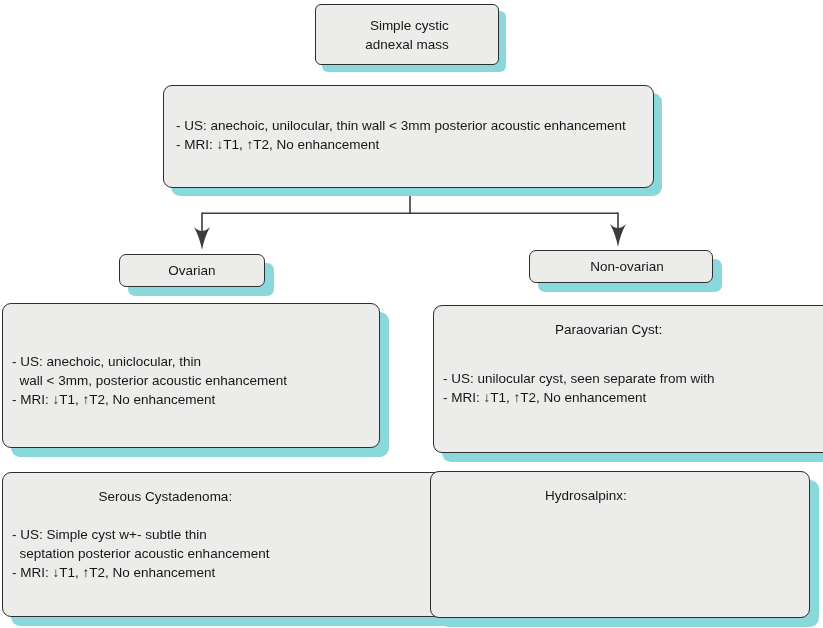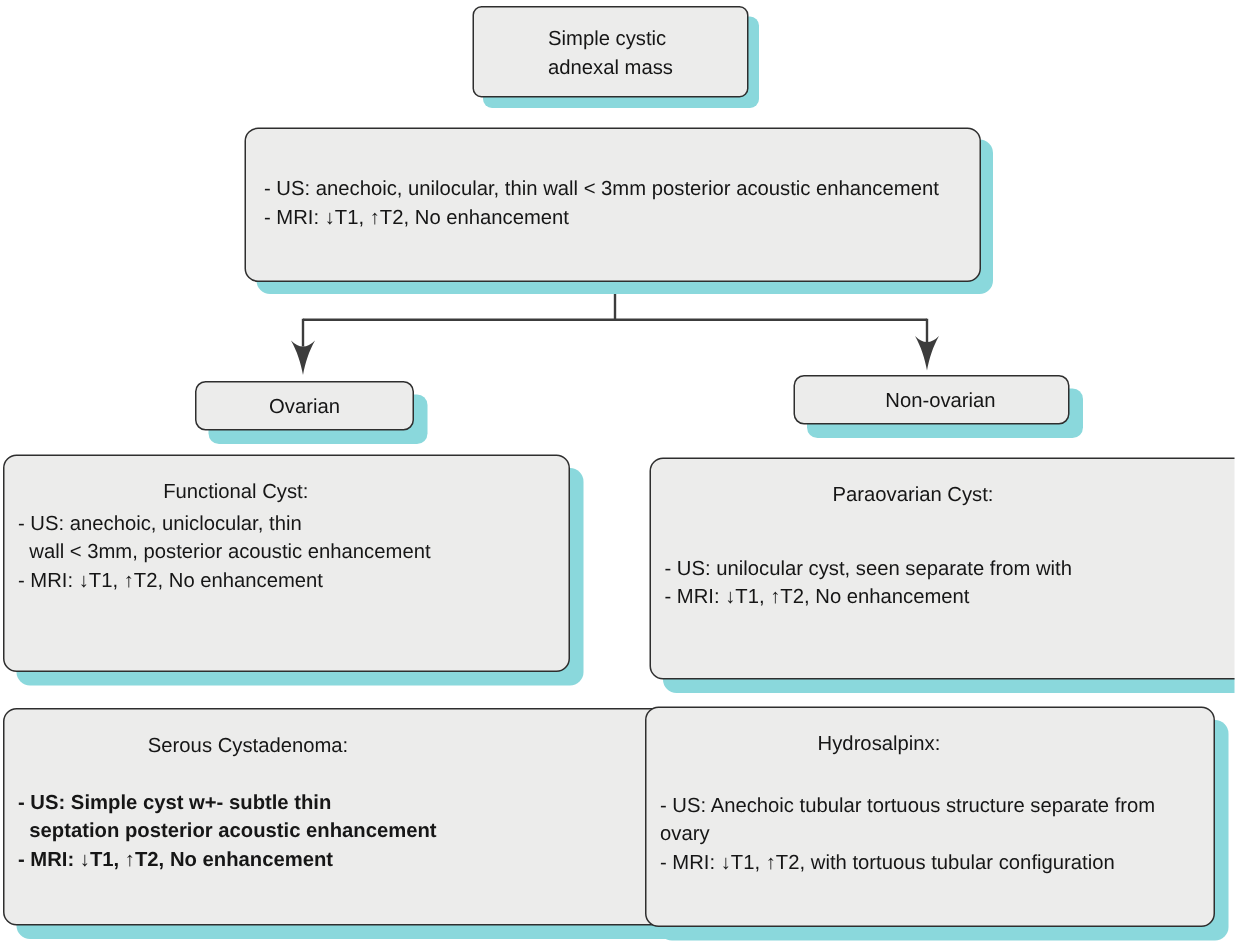--- a/index.html
+++ b/index.html
@@ -19,36 +19,36 @@
     background: var(--box-fill, #ececeb);
     border: 1.6px solid var(--box-border, #2e2e2e);
     box-sizing: border-box;
     color: var(--text, #161616);
     font-size: 13.5px;
     line-height: 19px;
     box-shadow: 8px 8px 0 0 var(--shadow, #8ad8dc);
   }
   .node-center {
     display: flex; align-items: center; justify-content: center;
-    text-align: left;
+    text-align: right;
     white-space: pre-line;
   }
   #node-root {
     left: 315px; top: 4px; width: 184px; height: 61px;
     border-radius: 6px;
     box-shadow: 7px 7px 0 0 var(--shadow, #8ad8dc);
   }
   #node-criteria {
     left: 163px; top: 85px; width: 491px; height: 103px;
     border-radius: 9px;
     padding: 30px 26px 0 12px;
     white-space: pre-wrap;
   }
   #node-ovarian {
-    left: 130px; top: 254px; width: 146px; height: 33px;
+    left: 119px; top: 254px; width: 146px; height: 33px;
     border-radius: 7px;
     box-shadow: 9px 9px 0 0 var(--shadow, #8ad8dc);
   }
   #node-nonovarian {
     left: 529px; top: 250px; width: 184px; height: 33px;
     border-radius: 7px;
     box-shadow: 9px 9px 0 0 var(--shadow, #8ad8dc);
     padding-left: 12px;
   }
   .leaf {
@@ -64,23 +64,23 @@
     left: 0; top: 14px;
     width: 82%;
     text-align: center;
     white-space: nowrap;
   }
   .leaf-body {
     position: absolute;
     left: 9px; right: 3px;
     white-space: pre-wrap;
   }
-  #node-functional   .leaf-body { top: 35px; }
+  #node-functional   .leaf-body { top: 48px; }
   #node-paraovarian  .leaf-body { top: 63px; }
-  #node-serous       .leaf-body { top: 52px; font-weight: bold; }
+  #node-serous       .leaf-body { top: 52px; }
   #node-hydrosalpinx .leaf-body { top: 55px; }
   #node-serous .leaf-title { width: 72%; }
   #connector-svg {
     position: absolute; inset: 0;
     width: 823px; height: 628px;
     pointer-events: none;
   }
   #connector-svg line { stroke: var(--line, #3c3c3c); stroke-width: 1.6; }
   #connector-svg path { fill: var(--line, #1a1a1a); stroke: none; }
 </style>
@@ -108,38 +108,35 @@
 
   <div class="node node-center" id="node-ovarian">
     <span>Ovarian</span>
   </div>
 
   <div class="node node-center" id="node-nonovarian">
     <span>Non-ovarian</span>
   </div>
 
   <div class="node leaf" id="node-functional">
-    <div class="leaf-title">Functional Cyst:</div>
     <div class="leaf-body">- US: anechoic, uniclocular, thin
   wall &lt; 3mm, posterior acoustic enhancement
 - MRI: ↓T1, ↑T2, No enhancement</div>
   </div>
 
   <div class="node leaf" id="node-paraovarian">
     <div class="leaf-title">Paraovarian Cyst:</div>
     <div class="leaf-body">- US: unilocular cyst, seen separate from with
 - MRI: ↓T1, ↑T2, No enhancement</div>
   </div>
 
   <div class="node leaf" id="node-serous">
     <div class="leaf-title">Serous Cystadenoma:</div>
     <div class="leaf-body">- US: Simple cyst w+- subtle thin
   septation posterior acoustic enhancement
 - MRI: ↓T1, ↑T2, No enhancement</div>
   </div>
 
   <div class="node leaf" id="node-hydrosalpinx">
     <div class="leaf-title">Hydrosalpinx:</div>
-    <div class="leaf-body">- US: Anechoic tubular tortuous structure separate from ovary
-- MRI: ↓T1, ↑T2, with tortuous tubular configuration</div>
   </div>
 
 </div>
 
 </body></html>

